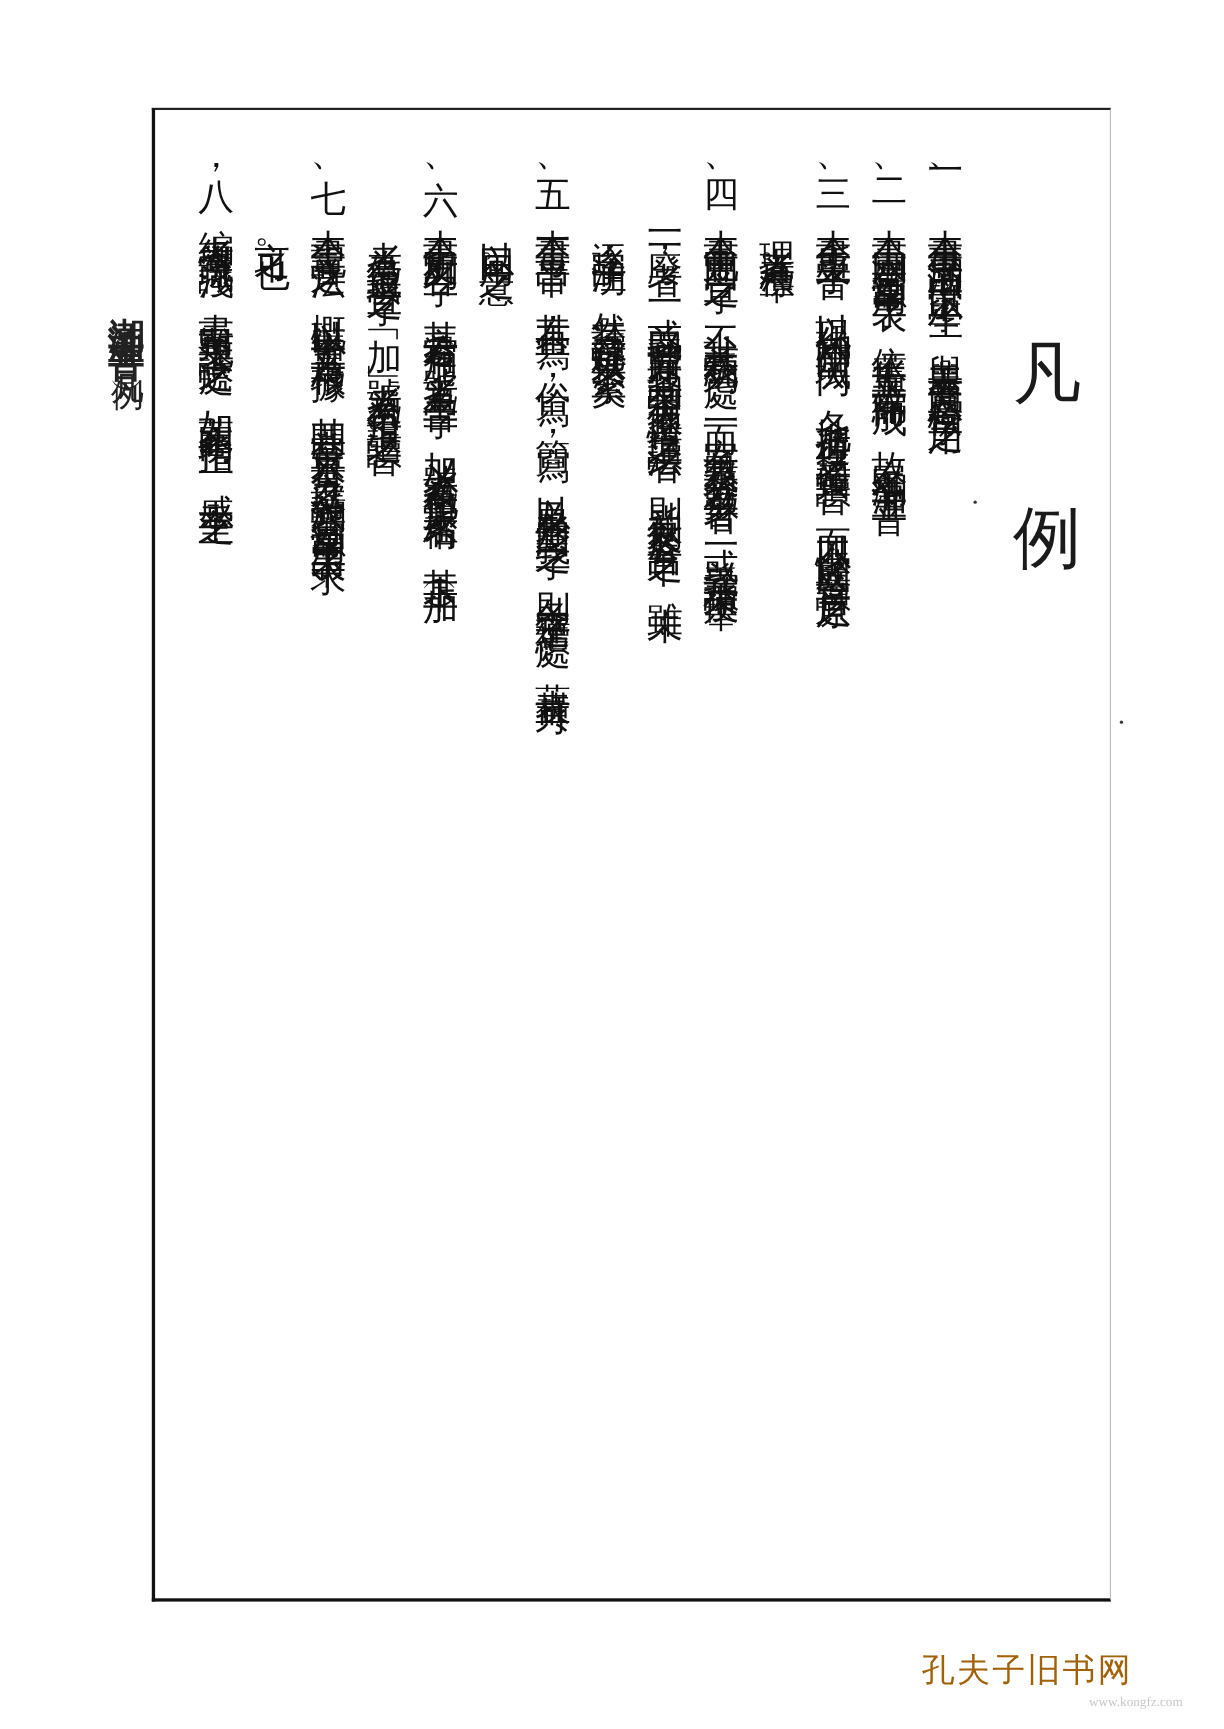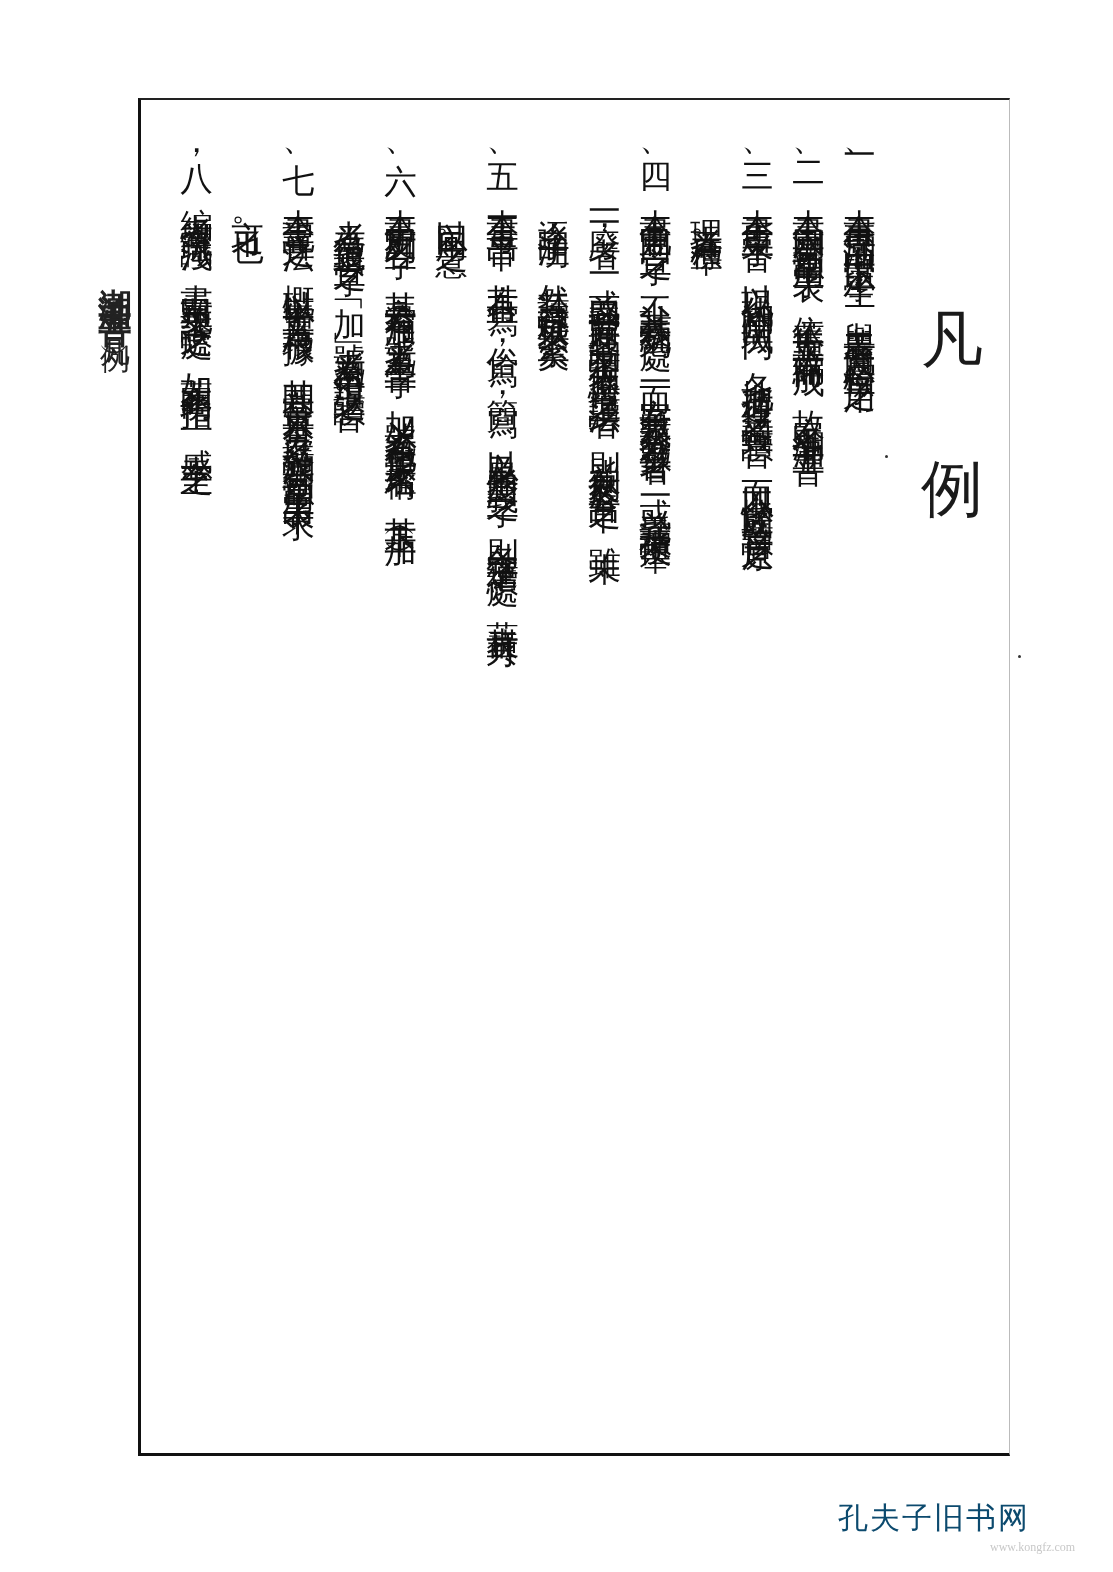--- a/index.html
+++ b/index.html
@@ -67,21 +67,21 @@
   .running-head .sub {
     font-weight: normal;
     font-size: 30px;
   }
   .watermark {
     position: absolute;
     left: 838px;
     top: 1498px;
     font-family: Liberation Serif, serif;
     font-size: 30px;
-    color: #0c4a6e;
+    color: #a16207;
     letter-spacing: 2px;
   }
   .watermark-url {
     position: absolute;
     left: 990px;
     top: 1540px;
     font-family: Liberation Serif, serif;
     font-size: 12px;
     color: #c8c8c8;
   }

